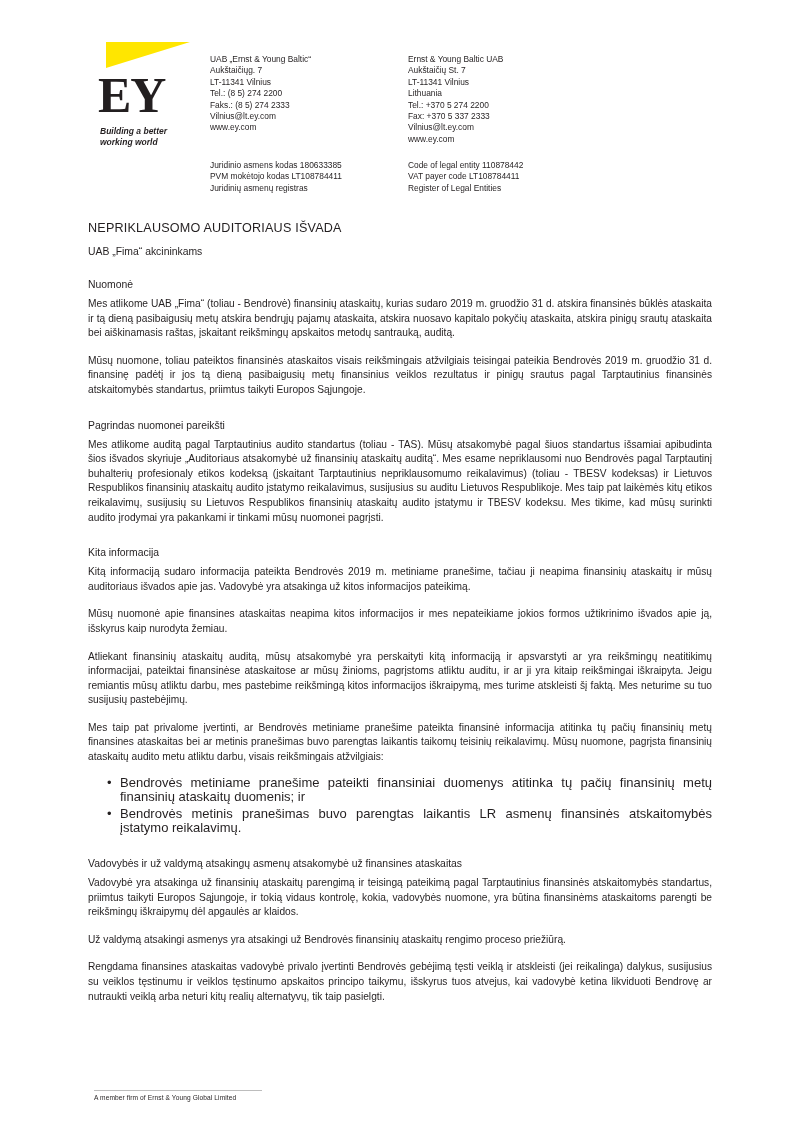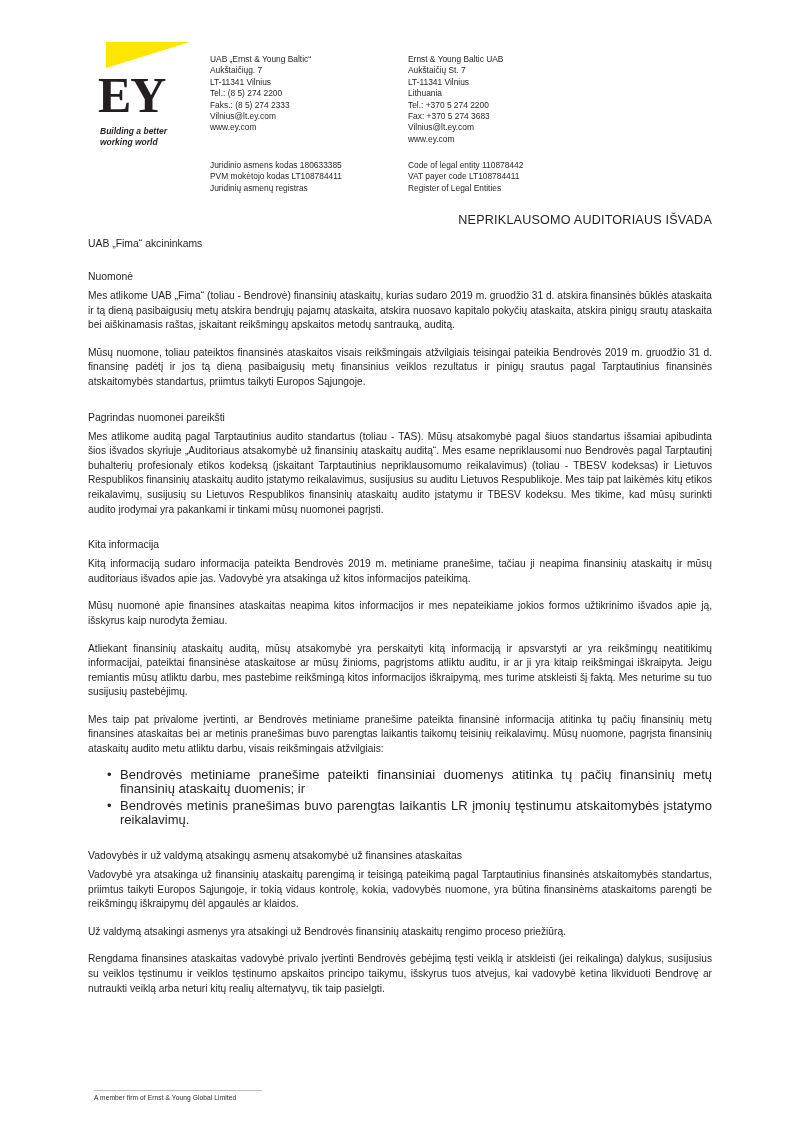--- a/index.html
+++ b/index.html
@@ -95,23 +95,22 @@
   
   .content {
     position: absolute;
     left: 88px;
     top: 205px;
     width: 624px;
   }
   h1.doc-title {
     font-size: 12.6px;
     font-weight: normal;
-    margin: 8px 0 11px 0;
+    margin: 16px 0 11px 0;
     letter-spacing: 0.2px;
-    text-align: right;
   }
   .addressee {
     font-size: 10.4px;
     margin: 0 0 22px 0;
   }
   h2.section {
     font-size: 10.4px;
     font-weight: normal;
     margin: 0 0 7px 0;
   }
@@ -182,21 +181,21 @@
       <div class="line">Vilnius@lt.ey.com</div>
       <div class="line">www.ey.com</div>
     </div>
 
     <div class="addr-col col2">
       <div class="line">Ernst &amp; Young Baltic UAB</div>
       <div class="line">Aukštaičių St. 7</div>
       <div class="line">LT-11341 Vilnius</div>
       <div class="line">Lithuania</div>
       <div class="line">Tel.: +370 5 274 2200</div>
-      <div class="line">Fax: +370 5 274 3683</div>
+      <div class="line">Fax: +370 5 337 2333</div>
       <div class="line">Vilnius@lt.ey.com</div>
       <div class="line">www.ey.com</div>
     </div>
 
     <div class="reg-col col1">
       <div class="line">Juridinio asmens kodas 180633385</div>
       <div class="line">PVM mokėtojo kodas LT108784411</div>
       <div class="line">Juridinių asmenų registras</div>
     </div>
 
@@ -220,21 +219,21 @@
     <p class="para">Mes atlikome auditą pagal Tarptautinius audito standartus (toliau - TAS). Mūsų atsakomybė pagal šiuos standartus išsamiai apibudinta šios išvados skyriuje „Auditoriaus atsakomybė už finansinių ataskaitų auditą“. Mes esame nepriklausomi nuo Bendrovės pagal Tarptautinį buhalterių profesionaly etikos kodeksą (įskaitant Tarptautinius nepriklausomumo reikalavimus) (toliau - TBESV kodeksas) ir Lietuvos Respublikos finansinių ataskaitų audito įstatymo reikalavimus, susijusius su auditu Lietuvos Respublikoje. Mes taip pat laikėmės kitų etikos reikalavimų, susijusių su Lietuvos Respublikos finansinių ataskaitų audito įstatymu ir TBESV kodeksu. Mes tikime, kad mūsų surinkti audito įrodymai yra pakankami ir tinkami mūsų nuomonei pagrįsti.</p>
 
     <h2 class="section spaced">Kita informacija</h2>
     <p class="para">Kitą informaciją sudaro informacija pateikta Bendrovės 2019 m. metiniame pranešime, tačiau ji neapima finansinių ataskaitų ir mūsų auditoriaus išvados apie jas. Vadovybė yra atsakinga už kitos informacijos pateikimą.</p>
     <p class="para">Mūsų nuomonė apie finansines ataskaitas neapima kitos informacijos ir mes nepateikiame jokios formos užtikrinimo išvados apie ją, išskyrus kaip nurodyta žemiau.</p>
     <p class="para">Atliekant finansinių ataskaitų auditą, mūsų atsakomybė yra perskaityti kitą informaciją ir apsvarstyti ar yra reikšmingų neatitikimų informacijai, pateiktai finansinėse ataskaitose ar mūsų žinioms, pagrįstoms atliktu auditu, ir ar ji yra kitaip reikšmingai iškraipyta. Jeigu remiantis mūsų atliktu darbu, mes pastebime reikšmingą kitos informacijos iškraipymą, mes turime atskleisti šį faktą. Mes neturime su tuo susijusių pastebėjimų.</p>
     <p class="para tight">Mes taip pat privalome įvertinti, ar Bendrovės metiniame pranešime pateikta finansinė informacija atitinka tų pačių finansinių metų finansines ataskaitas bei ar metinis pranešimas buvo parengtas laikantis taikomų teisinių reikalavimų. Mūsų nuomone, pagrįsta finansinių ataskaitų audito metu atliktu darbu, visais reikšmingais atžvilgiais:</p>
 
     <ul class="bullets">
       <li>Bendrovės metiniame pranešime pateikti finansiniai duomenys atitinka tų pačių finansinių metų finansinių ataskaitų duomenis; ir</li>
-      <li>Bendrovės metinis pranešimas buvo parengtas laikantis LR įmonių tęstinumu atskaitomybės įstatymo reikalavimų.</li>
+      <li>Bendrovės metinis pranešimas buvo parengtas laikantis LR asmenų finansinės atskaitomybės įstatymo reikalavimų.</li>
     </ul>
 
     <h2 class="section spaced">Vadovybės ir už valdymą atsakingų asmenų atsakomybė už finansines ataskaitas</h2>
     <p class="para">Vadovybė yra atsakinga už finansinių ataskaitų parengimą ir teisingą pateikimą pagal Tarptautinius finansinės atskaitomybės standartus, priimtus taikyti Europos Sąjungoje, ir tokią vidaus kontrolę, kokia, vadovybės nuomone, yra būtina finansinėms ataskaitoms parengti be reikšmingų iškraipymų dėl apgaulės ar klaidos.</p>
     <p class="para">Už valdymą atsakingi asmenys yra atsakingi už Bendrovės finansinių ataskaitų rengimo proceso priežiūrą.</p>
     <p class="para">Rengdama finansines ataskaitas vadovybė privalo įvertinti Bendrovės gebėjimą tęsti veiklą ir atskleisti (jei reikalinga) dalykus, susijusius su veiklos tęstinumu ir veiklos tęstinumo apskaitos principo taikymu, išskyrus tuos atvejus, kai vadovybė ketina likviduoti Bendrovę ar nutraukti veiklą arba neturi kitų realių alternatyvų, tik taip pasielgti.</p>
   </div>
 
   <div class="footer">
     <div class="rule"></div>

